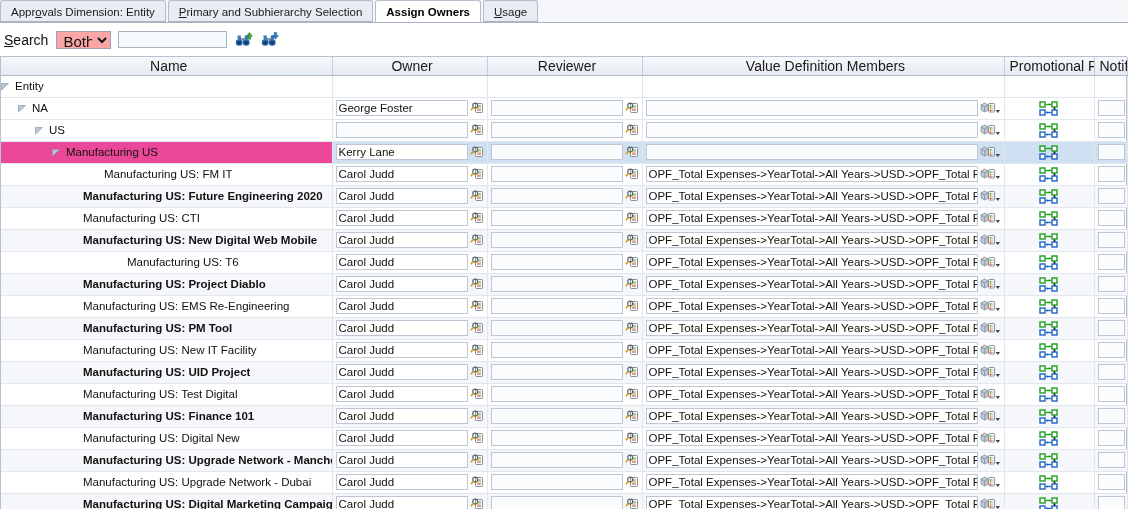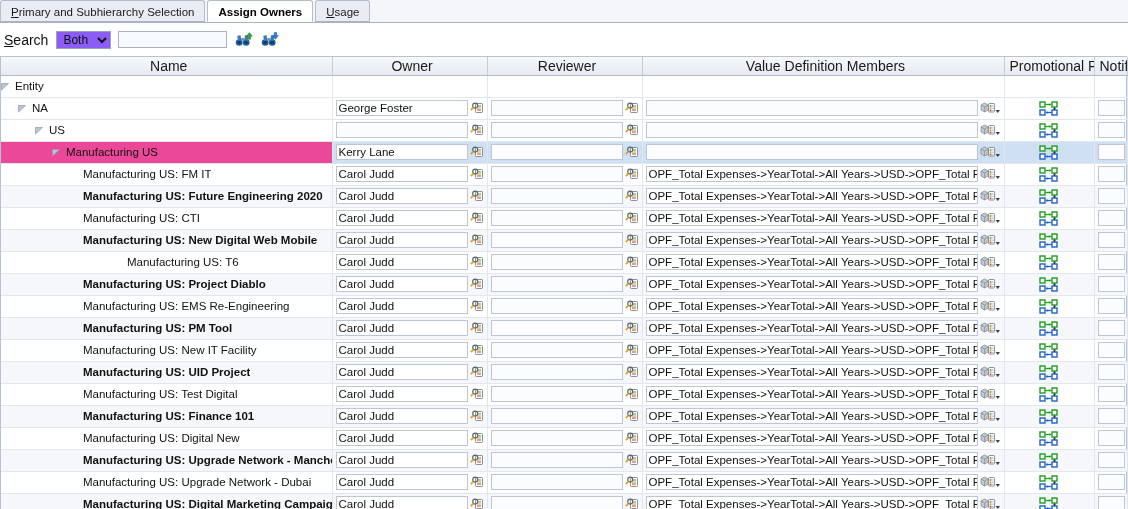--- a/index.html
+++ b/index.html
@@ -62,24 +62,24 @@
     gap: 7px;
   }
   .search-label {
     font-size: 14px;
     color: #111;
     padding-right: 1px;
   }
   .search-label u { text-decoration: underline; }
   .search-select {
     height: 18px;
-    font-size: 12px;
+    font-size: 15px;
     font-family: "Liberation Sans", sans-serif;
     border: 1px solid #9aa4b3;
-    background: #8b5cf6;
+    background: #fca5a5;
     color: #111;
     padding: 0 2px;
     width: 55px;
     box-sizing: border-box;
   }
   .search-input {
     width: 109px;
     height: 17px;
     border: 1px solid #a9b2c0;
     background: #f7fafd;
@@ -185,20 +185,21 @@
   .picker.wide { width: 22px; }
   .promo { text-align: center; }
   .promo .ic { display: inline-flex; align-items: center; justify-content: center; height: 21px; }
 </style>
 </head>
 <body>
 
 <div id="app">
 
   <div class="tabstrip" id="tabstrip">
+      <div class="tab"><span>Appr<u>o</u>vals Dimension: Entity</span></div>
       <div class="tab"><span><u>P</u>rimary and Subhierarchy Selection</span></div>
       <div class="tab active"><span>Assign Owners</span></div>
       <div class="tab"><span><u>U</u>sage</span></div>
     </div>
 
   <div class="searchbar">
     <span class="search-label" id="search-label"><u>S</u>earch</span>
 
     <select class="search-select" id="search-scope"><option>Both</option><option>Up</option><option>Down</option></select>
 
@@ -503,21 +504,21 @@
                 </svg>
               </span></td>
             <td>
               <div class="fieldcell">
                 <div class="txt empty"></div>
               </div>
             </td>
           </tr>
           <tr class="">
             <td class="c-name">
-              <div class="tree-line" style="padding-left: 68px;">
+              <div class="tree-line" style="padding-left: 68px; gap: 21px;">
                 <span class="tri"></span>
                 <span class="nm">Manufacturing US: FM IT</span>
               </div>
             </td>
             <td>
               <div class="fieldcell">
                 <div class="txt">Carol Judd</div>
                 <span class="picker">
                   <svg width="14" height="14" viewBox="0 0 14 14">
                     <rect x="5.5" y="2.5" width="7" height="9" rx="0.8" fill="#fdfdfd" stroke="#6f7680" stroke-width="0.8"></rect>

